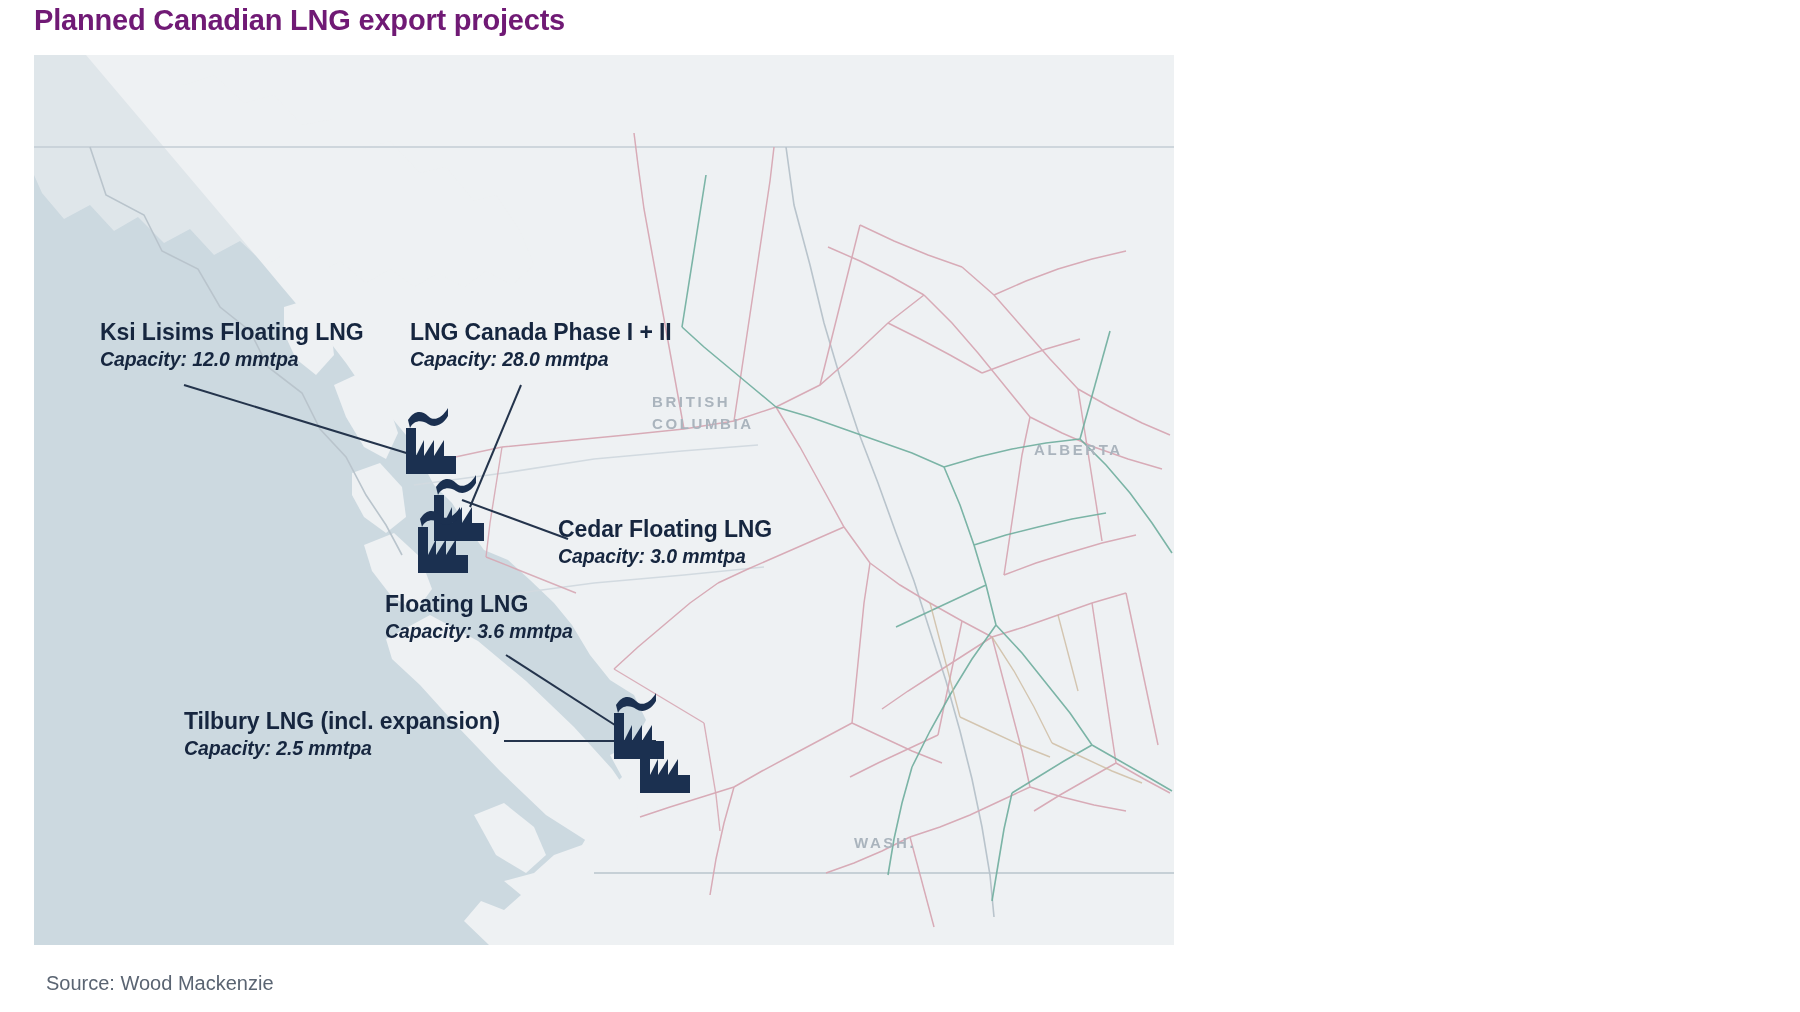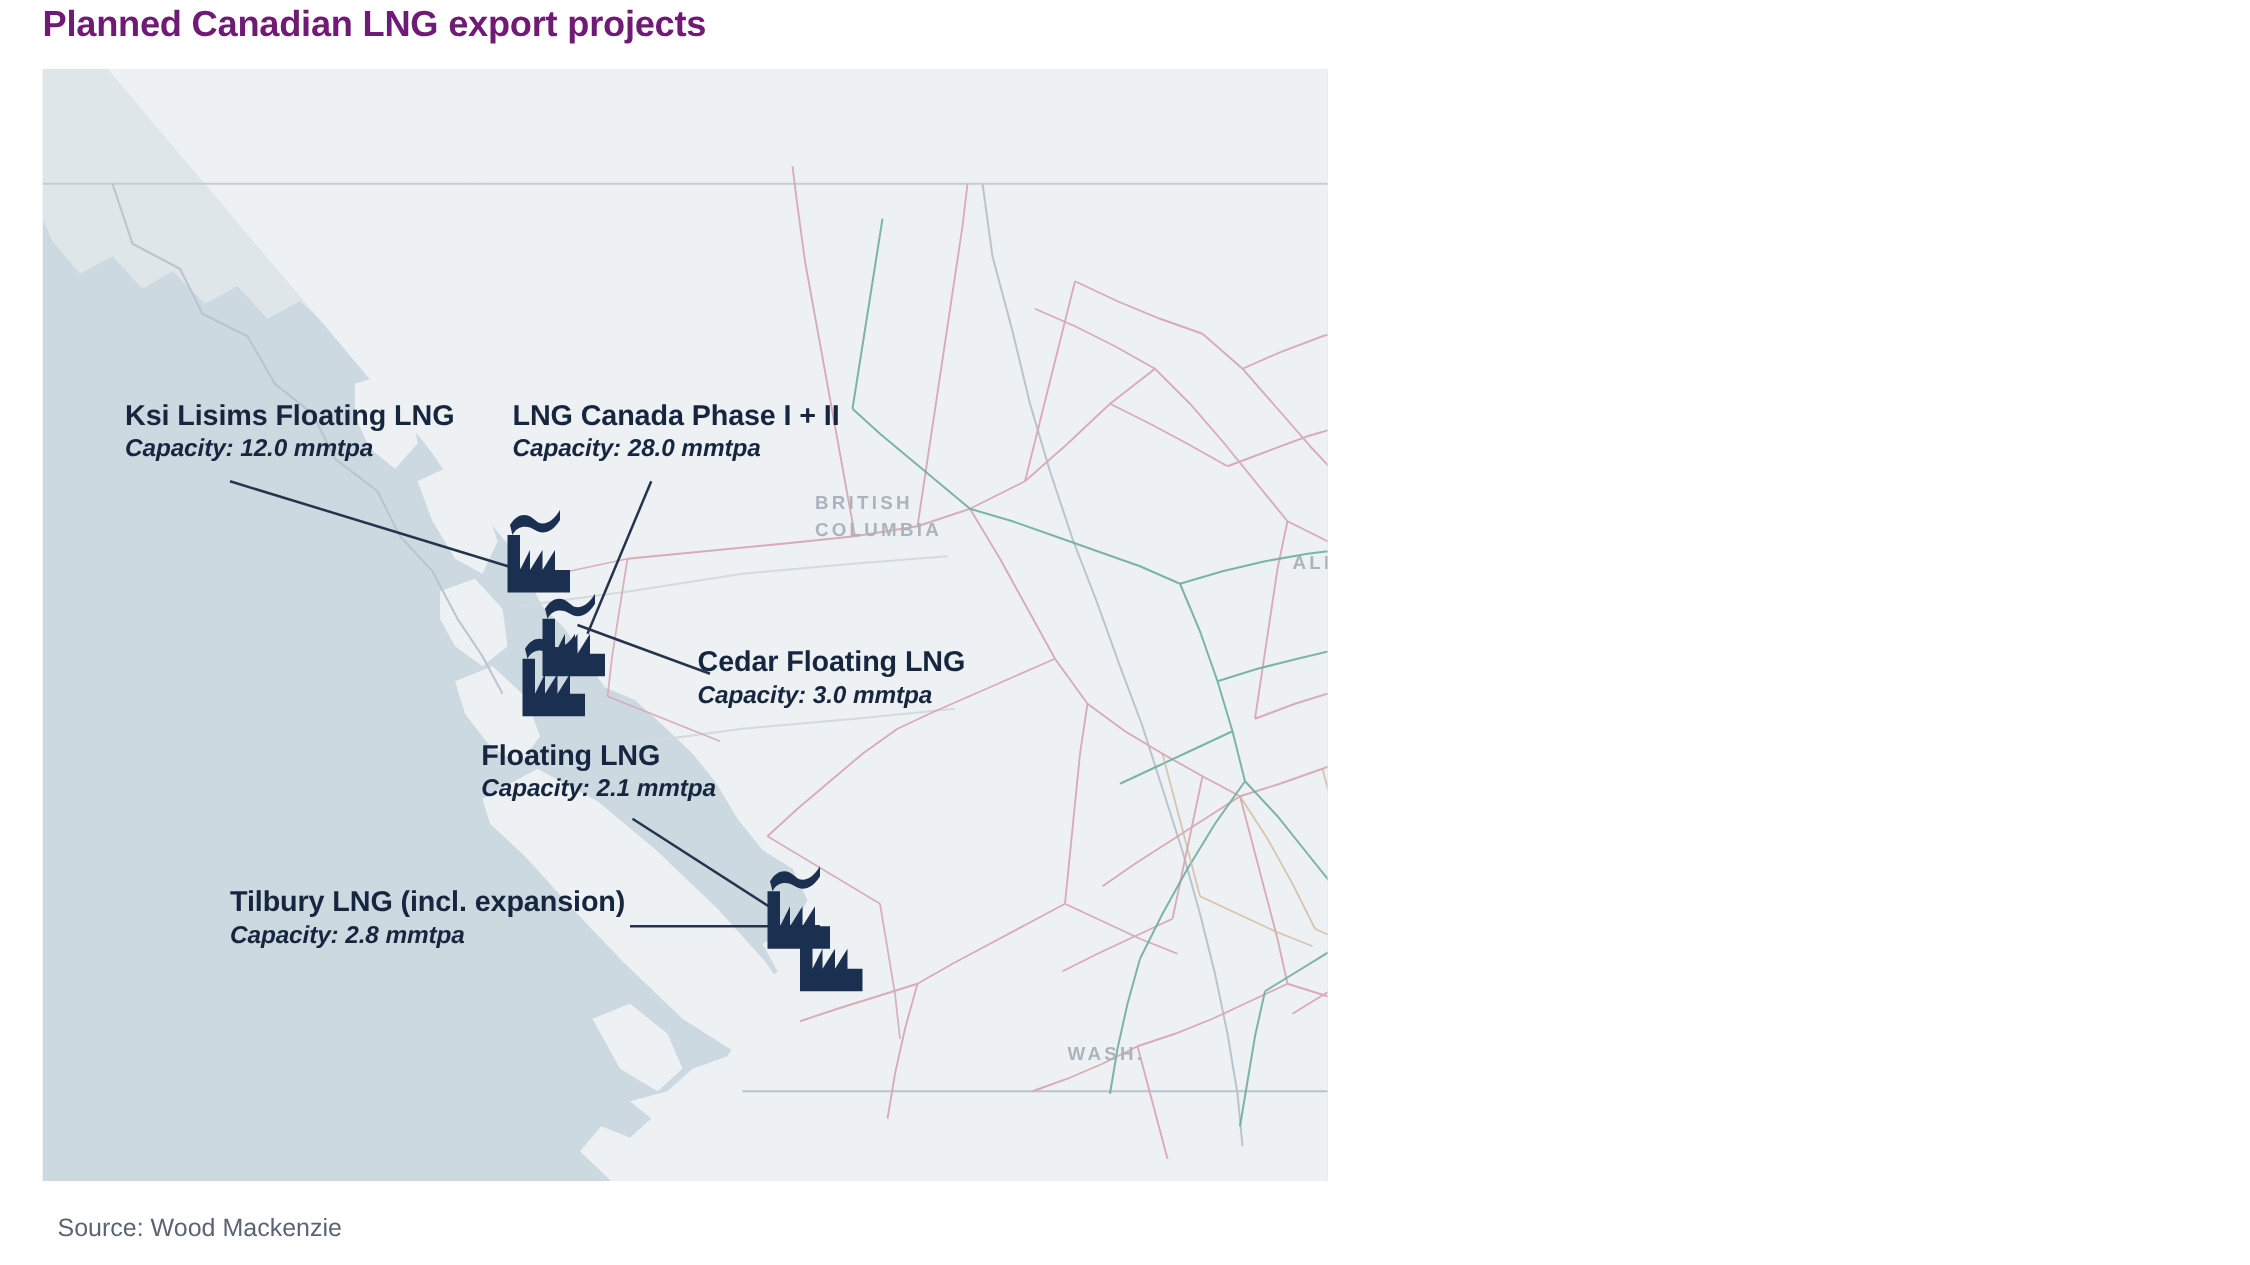--- a/index.html
+++ b/index.html
@@ -15,21 +15,21 @@
     left:34px; top:4px;
     font-size:29px;
     font-weight:700;
     color:#701a75;
     letter-spacing:-0.2px;
     white-space:nowrap;
   }
   #map-figure{
     position:absolute;
     left:34px; top:55px;
-    width:1028px; height:890px;
+    width:1140px; height:890px;
     overflow:hidden;
     background:#eef1f3;
   }
   #map-svg{display:block;width:1140px;height:890px;}
   #source-note{
     position:absolute;
     left:46px; top:972px;
     font-size:20px;
     color:#5a6472;
     white-space:nowrap;
@@ -270,21 +270,21 @@
   <span class="ccap">Capacity: 28.0 mmtpa</span>
 </div>
 
 <div class="callout" style="left:558px; top:515px;">
   <span class="cname">Cedar Floating LNG</span>
   <span class="ccap">Capacity: 3.0 mmtpa</span>
 </div>
 
 <div class="callout" style="left:385px; top:590px;">
   <span class="cname">Floating LNG</span>
-  <span class="ccap">Capacity: 2.1 mmtpa</span>
+  <span class="ccap">Capacity: 3.6 mmtpa</span>
 </div>
 
 <div class="callout" style="left:184px; top:707px;">
   <span class="cname">Tilbury LNG (incl. expansion)</span>
-  <span class="ccap">Capacity: 2.8 mmtpa</span>
+  <span class="ccap">Capacity: 2.5 mmtpa</span>
 </div>
 
 <div id="source-note">Source: Wood Mackenzie</div>
 
 </body></html>

